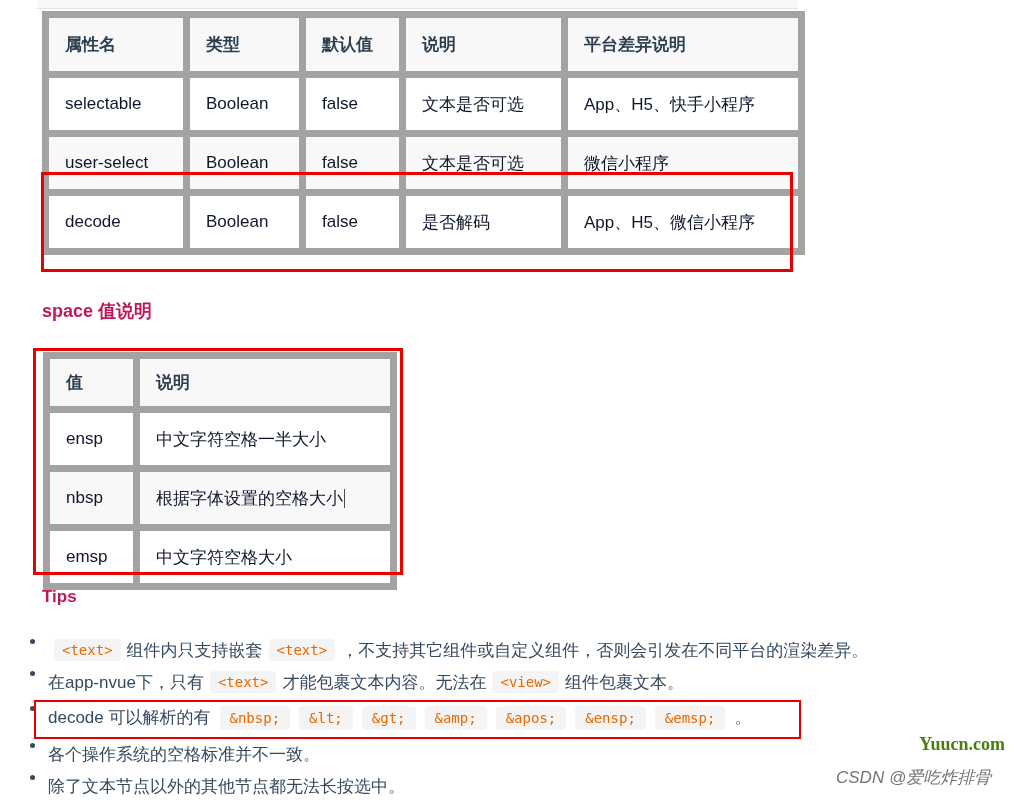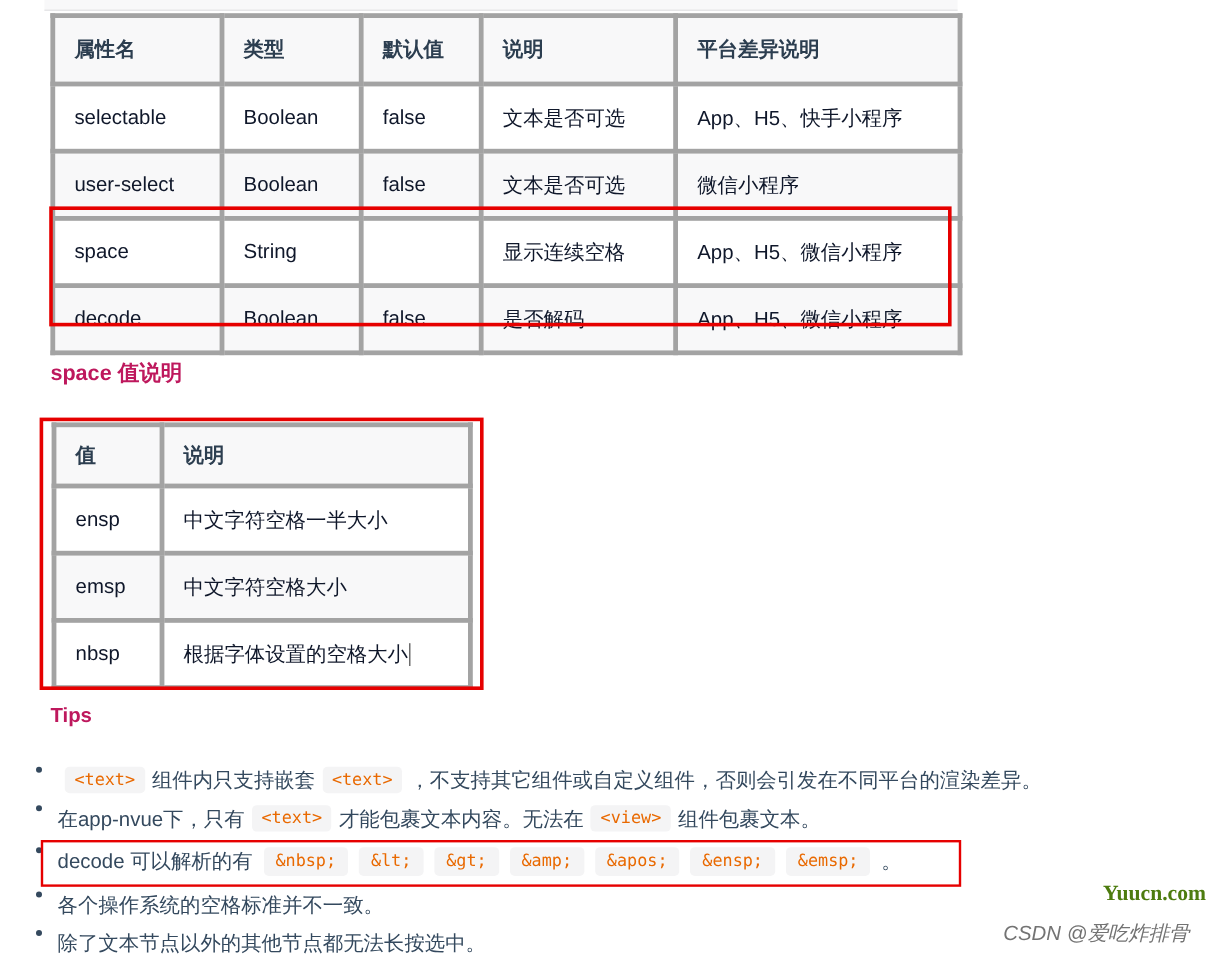--- a/index.html
+++ b/index.html
@@ -5,21 +5,21 @@
   html,body{margin:0;padding:0;background:#fff;}
   body{font-family:"Liberation Sans","DejaVu Sans",sans-serif;}
   .page{position:relative;width:1014px;height:800px;background:#fff;overflow:hidden;}
 
   
   .prev-remnant{position:absolute;left:37px;top:0;width:761px;height:8px;
     background:#f8f8f9;border-bottom:1px solid #e2e2e4;}
 
   
   table.tbl{position:absolute;border-collapse:collapse;table-layout:fixed;}
-  .tbl th,.tbl td{border:4px solid #a3a3a3;padding:0 16px;text-align:left;
+  .tbl th,.tbl td{border:7px solid #a3a3a3;padding:0 16px;text-align:left;
     font-size:17px;white-space:nowrap;overflow:hidden;}
   .tbl th{height:53px;background:#f8f8f9;color:#2c3e50;font-weight:bold;}
   .tbl td{height:52px;color:#0f172a;font-weight:400;}
   .tbl tbody tr:nth-child(even) td{background:#f8f8f9;}
   .tbl1{left:42px;top:11px;width:756px;}
   .tbl2{left:43px;top:352px;width:347px;}
   .tbl2 th{height:47px;}
 
   
   .hl{position:absolute;border:3px solid #e60000;pointer-events:none;background:transparent;}
@@ -87,27 +87,20 @@
         <td>App、H5、快手小程序</td>
       </tr>
       <tr>
         <td>user-select</td>
         <td>Boolean</td>
         <td>false</td>
         <td>文本是否可选</td>
         <td>微信小程序</td>
       </tr>
       <tr>
-        <td>space</td>
-        <td>String</td>
-        <td></td>
-        <td>显示连续空格</td>
-        <td>App、H5、微信小程序</td>
-      </tr>
-      <tr>
         <td>decode</td>
         <td>Boolean</td>
         <td>false</td>
         <td>是否解码</td>
         <td>App、H5、微信小程序</td>
       </tr>
     </tbody>
   </table>
   <div class="hl hl1"></div>
 
@@ -123,26 +116,26 @@
         <th>值</th>
         <th>说明</th>
       </tr>
     </thead>
     <tbody>
       <tr>
         <td>ensp</td>
         <td>中文字符空格一半大小</td>
       </tr>
       <tr>
+        <td>nbsp</td>
+        <td><span>根据字体设置的空格大小</span><span class="caret"></span></td>
+      </tr>
+      <tr>
         <td>emsp</td>
         <td>中文字符空格大小</td>
-      </tr>
-      <tr>
-        <td>nbsp</td>
-        <td><span>根据字体设置的空格大小</span><span class="caret"></span></td>
       </tr>
     </tbody>
   </table>
   <div class="hl hl2"></div>
 
   <h3 class="h tips-h">Tips</h3>
 
   <div class="tip tip-first" style="top:639px">
     <span class="dot"></span>
     <span class="chip">&lt;text&gt;</span>

